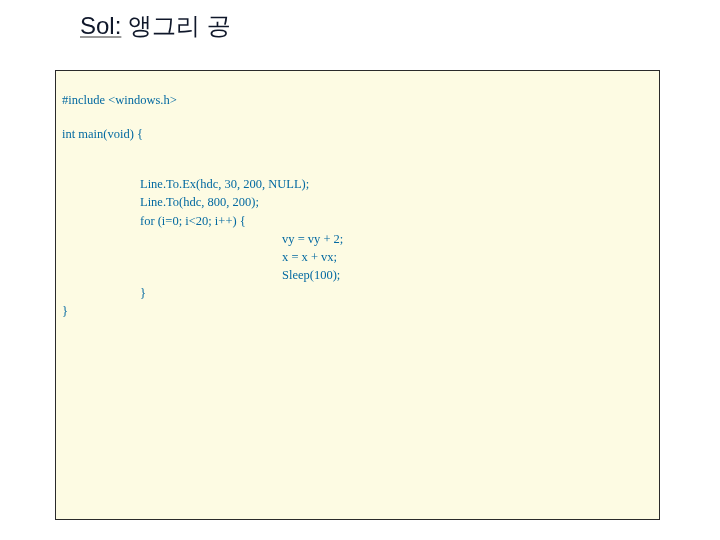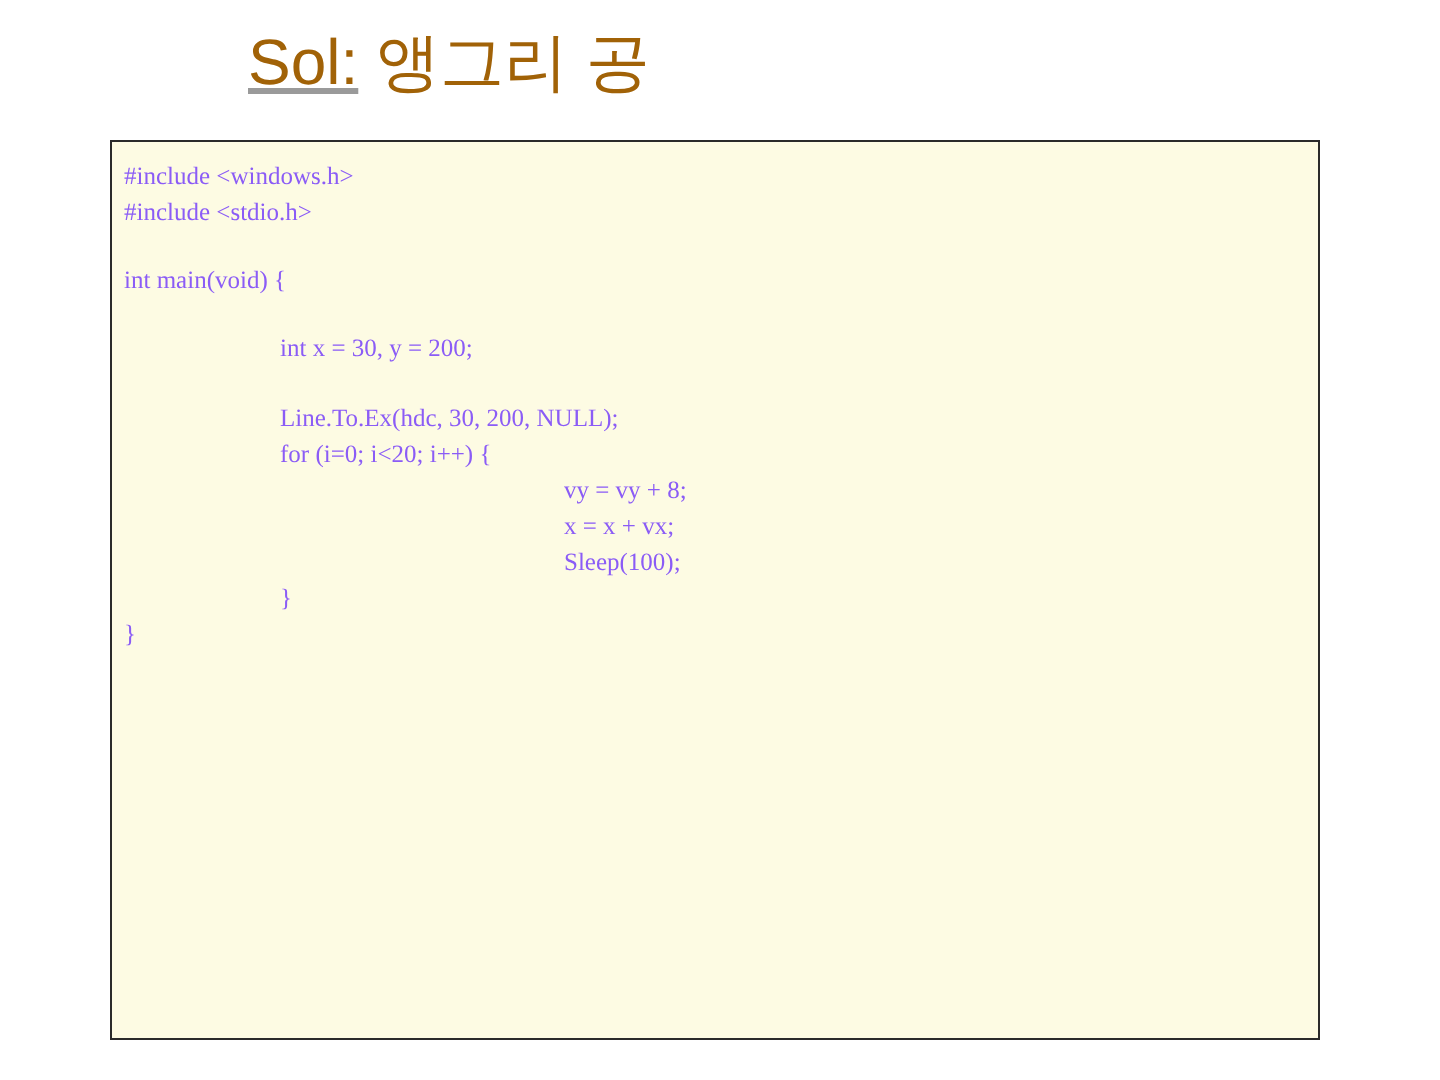--- a/index.html
+++ b/index.html
@@ -14,68 +14,66 @@
   .slide {
     width: 720px;
     height: 540px;
     position: relative;
     box-sizing: border-box;
   }
   .title {
     position: absolute;
     top: 10px;
     left: 80px;
-    font-size: 32px;
-    color: #a16207;
+    font-size: 24px;
+    color: #0f172a;
     font-family: "Arial", "Malgun Gothic", sans-serif;
-    margin-left: 44px;
   }
   .title .underline {
     text-decoration: underline;
     text-decoration-color: #9a9a9a;
   }
   .codebox {
     position: absolute;
     top: 70px;
     left: 55px;
     width: 605px;
     height: 450px;
     background: #fdfbe3;
     border: 1.5px solid #2a2a2a;
     box-sizing: border-box;
-    padding: 8px 6px 6px 6px;
+    padding: 20px 6px 6px 6px;
     font-family: "Times New Roman", serif;
     font-size: 12.5px;
     line-height: 1.45;
-    color: #8b5cf6;
+    color: #0369a1;
   }
   .codebox .line { white-space: pre; }
   .ind1 { padding-left: 78px; }
   .ind2 { padding-left: 220px; }
   .spacer { height: 16px; }
 </style>
 </head>
 <body>
 
 <div class="slide">
 
   <div class="title">
     <span class="underline">Sol:</span><span> 앵그리 공</span>
   </div>
 
   <div class="codebox">
     <div class="line">#include &lt;windows.h&gt;</div>
-    <div class="line">#include &lt;stdio.h&gt;</div>
     <div class="spacer"></div>
     <div class="line">int main(void) {</div>
     <div class="spacer"></div>
-    <div class="line ind1">int x = 30, y = 200;</div>
     <div class="spacer"></div>
     <div class="line ind1">Line.To.Ex(hdc, 30, 200, NULL);</div>
+    <div class="line ind1">Line.To(hdc, 800, 200);</div>
     <div class="line ind1">for (i=0; i&lt;20; i++) {</div>
-    <div class="line ind2">vy = vy + 8;</div>
+    <div class="line ind2">vy = vy + 2;</div>
     <div class="line ind2">x = x + vx;</div>
     <div class="line ind2">Sleep(100);</div>
     <div class="line ind1">}</div>
     <div class="line">}</div>
   </div>
 
 </div>
 
 </body></html>

